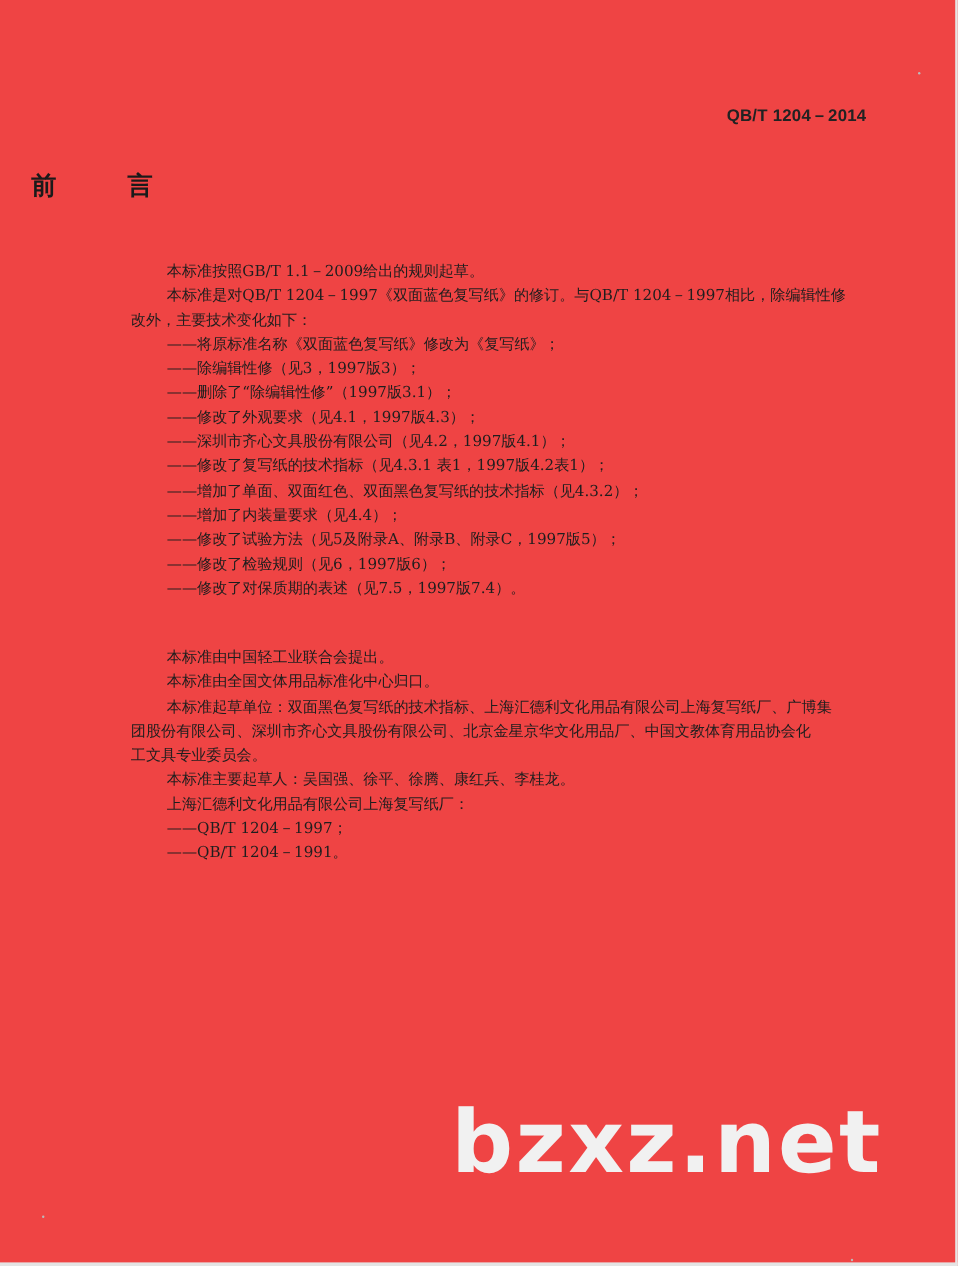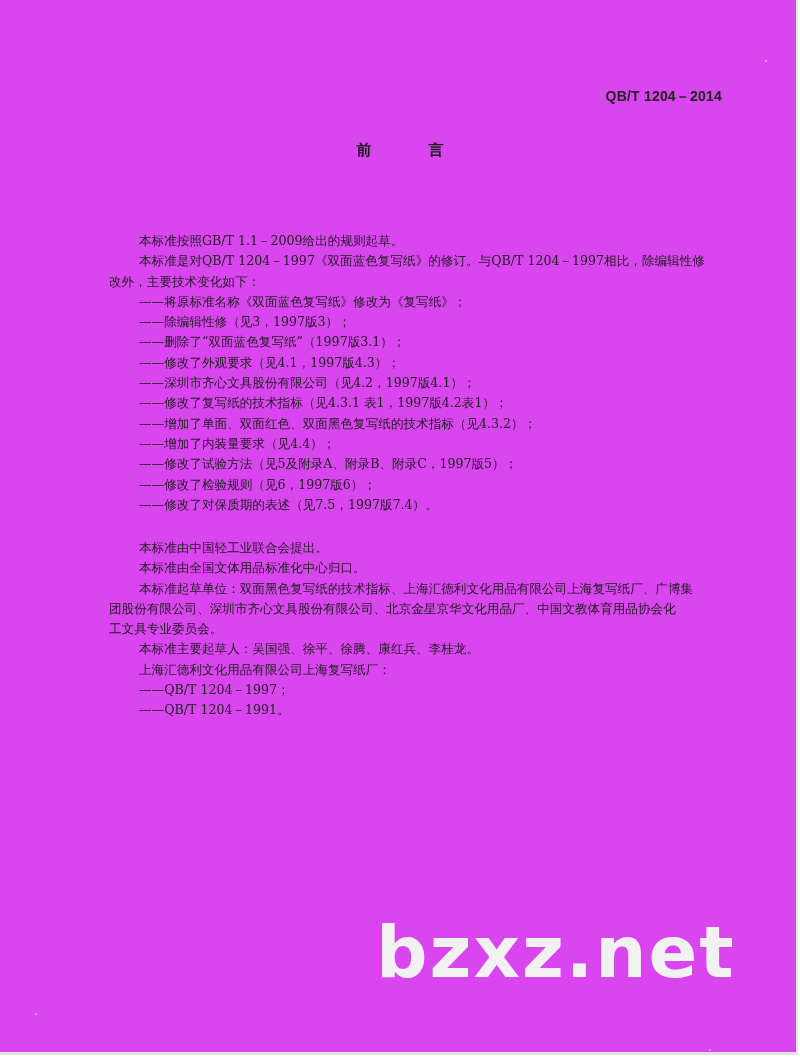--- a/index.html
+++ b/index.html
@@ -13,43 +13,43 @@
       position: relative;
       overflow: hidden;
       font-family: "DejaVu Serif", "Liberation Serif", serif;
       color: #1e1e1e;
     }
     .page {
       position: absolute;
       left: 0; top: 0;
       width: 796px;
       height: 1052px;
-      background: #d946ef;
+      background: #ef4444;
       border-right: 2px solid #e6e6e6;
       border-bottom: 3px solid #e4e4e4;
     }
     .std-code {
       position: absolute;
       top: 88px;
       right: 74px;
       font-family: "Liberation Sans", sans-serif;
       font-weight: bold;
       font-size: 14px;
       color: #222;
       letter-spacing: 0.2px;
     }
     .title {
       position: absolute;
       top: 141px;
       left: 0;
       width: 800px;
-      text-align: center;
+      text-align: left;
       font-family: "DejaVu Sans", sans-serif;
       font-weight: bold;
-      font-size: 15px;
+      font-size: 21px;
       color: #1a1a1a;
       letter-spacing: 26px;
       text-indent: 26px;
     }
     .body-text {
       position: absolute;
       left: 113px;
       width: 620px;
       font-size: 12.6px;
       line-height: 20.3px;
@@ -80,29 +80,29 @@
   </style>
 </head>
 <body>
 
 <div class="page">
 
   <div class="std-code">QB/T 1204－2014</div>
 
   <div class="title">前 言</div>
 
-  <div class="body-text" style="top: 216px; margin-top: 15px;">
+  <div class="body-text" style="top: 216px;">
     <p class="p indent">本标准按照GB/T 1.1－2009给出的规则起草。</p>
     <p class="p indent">本标准是对QB/T 1204－1997《双面蓝色复写纸》的修订。与QB/T 1204－1997相比，除编辑性修</p>
     <p class="p" style="margin-left:-4px;">改外，主要技术变化如下：</p>
 
     <div>
       <p class="p indent">——将原标准名称《双面蓝色复写纸》修改为《复写纸》；</p>
       <p class="p indent">——除编辑性修（见3，1997版3）；</p>
-      <p class="p indent">——删除了“双面蓝色复写纸”（1997版3.1）；</p>
+      <p class="p indent">——删除了“除编辑性修”（1997版3.1）；</p>
       <p class="p indent">——修改了外观要求（见4.1，1997版4.3）；</p>
       <p class="p indent">——深圳市齐心文具股份有限公司（见4.2，1997版4.1）；</p>
       <p class="p indent">——修改了复写纸的技术指标（见4.3.1 表1，1997版4.2表1）；</p>
       <p class="p indent">——增加了单面、双面红色、双面黑色复写纸的技术指标（见4.3.2）；</p>
       <p class="p indent">——增加了内装量要求（见4.4）；</p>
       <p class="p indent">——修改了试验方法（见5及附录A、附录B、附录C，1997版5）；</p>
       <p class="p indent">——修改了检验规则（见6，1997版6）；</p>
       <p class="p indent">——修改了对保质期的表述（见7.5，1997版7.4）。</p>
     </div>
   </div>

